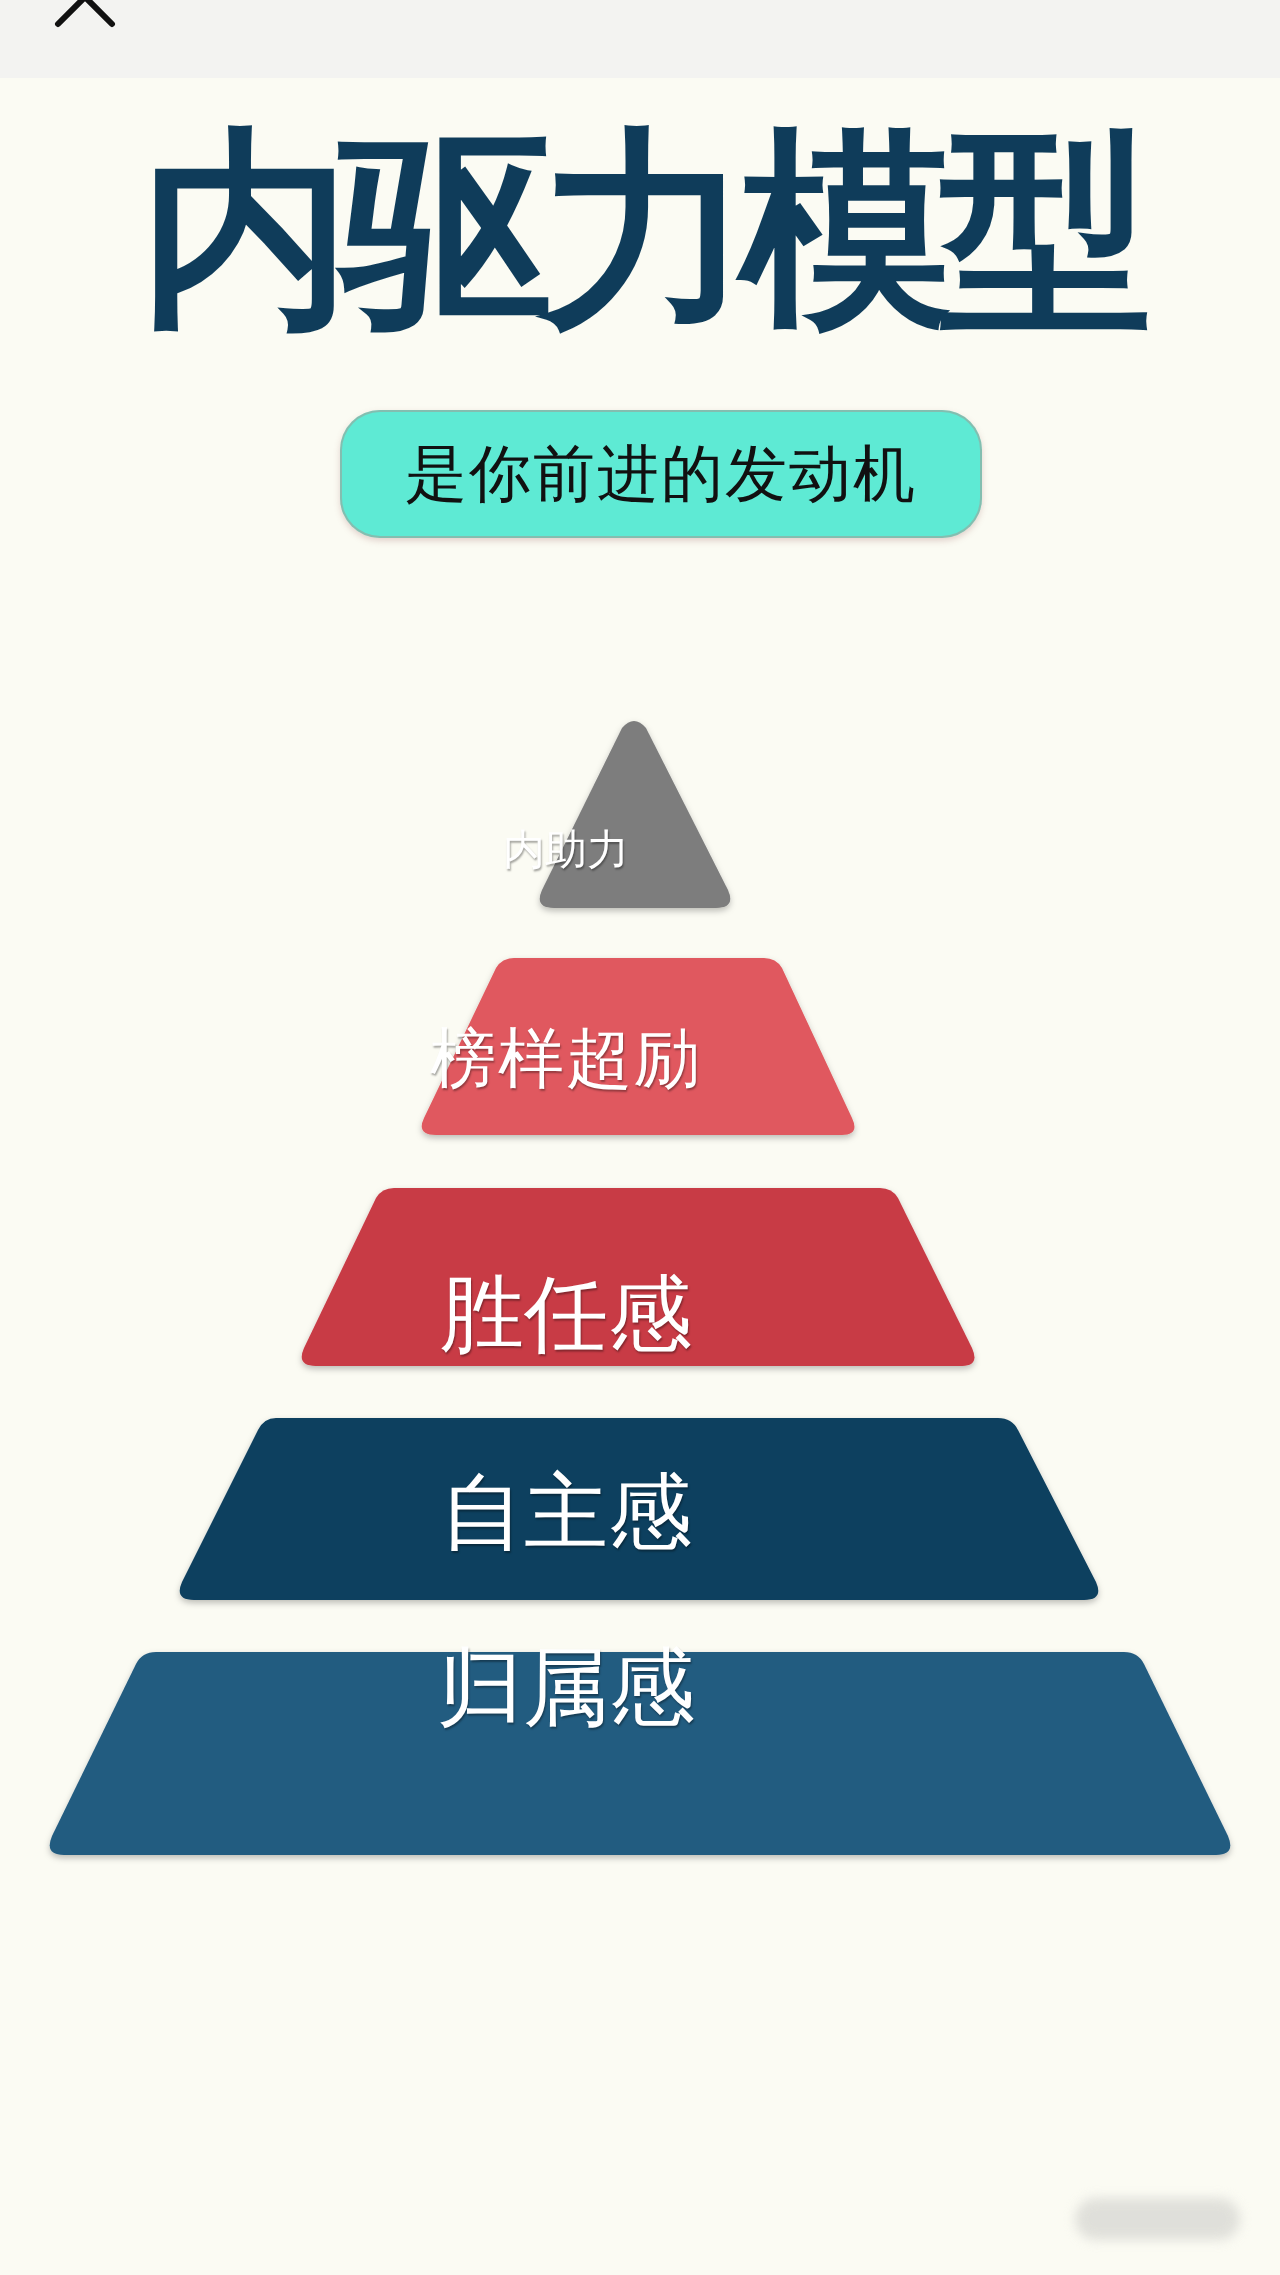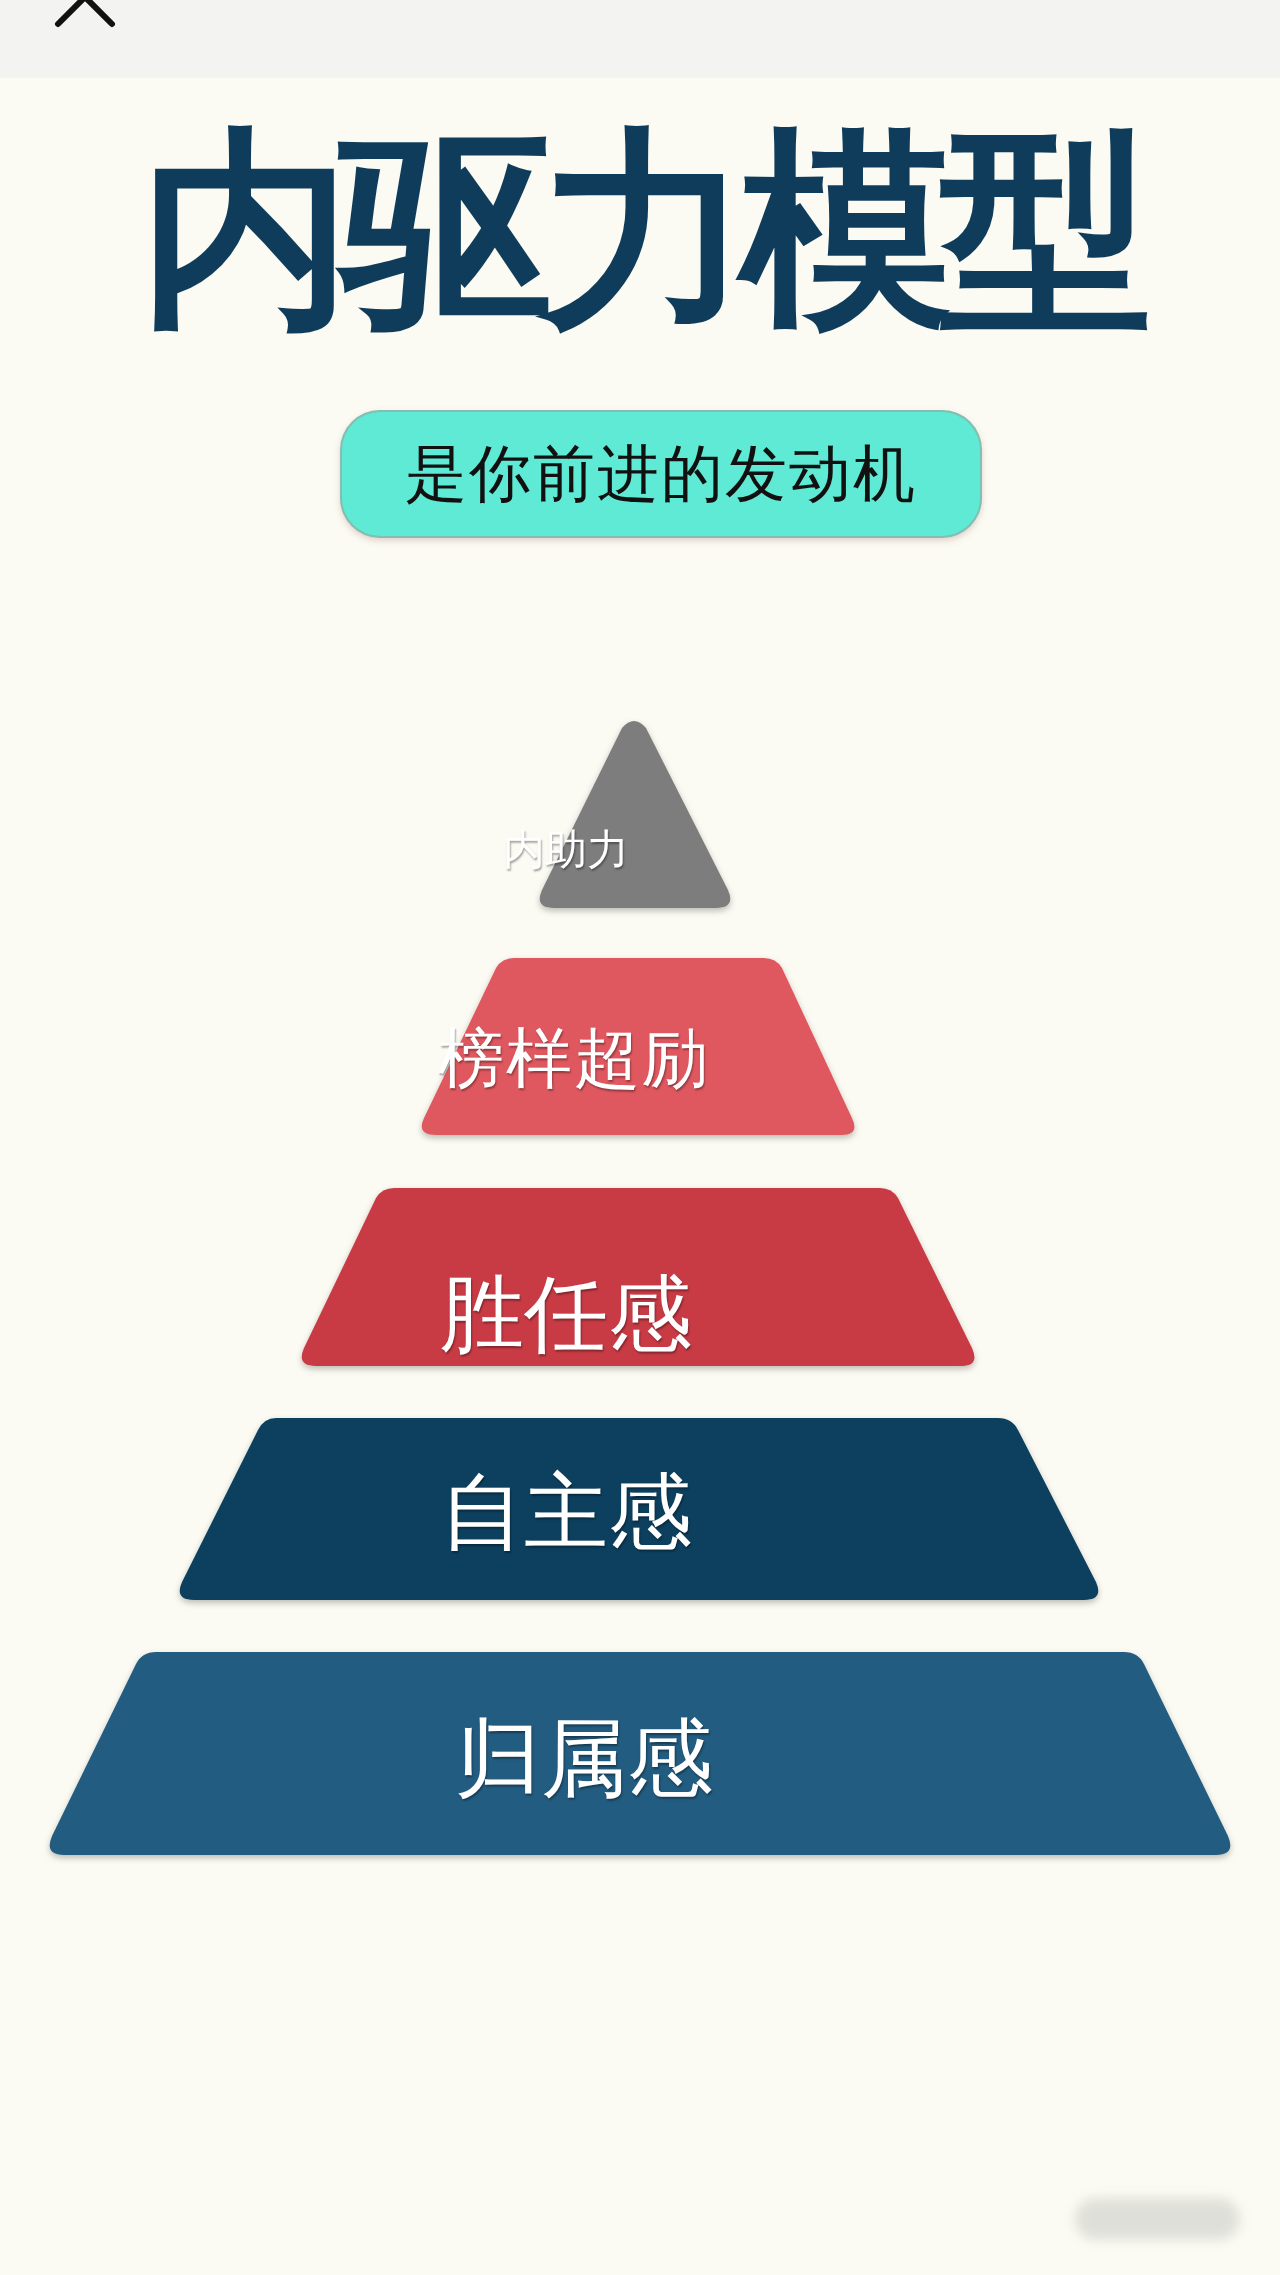--- a/index.html
+++ b/index.html
@@ -106,18 +106,18 @@
   <path d="M 514 958 L 764 958 Q 776 958 782 968 L 852 1118 Q 860 1135 842 1135 L 436 1135 Q 416 1135 424 1118 L 496 968 Q 502 958 514 958 Z" fill="#e0595e" filter="url(#sh)"></path>
 
   <path d="M 394 1188 L 880 1188 Q 892 1188 898 1198 L 972 1348 Q 980 1366 962 1366 L 316 1366 Q 296 1366 304 1348 L 376 1198 Q 382 1188 394 1188 Z" fill="#c83a45" filter="url(#sh)"></path>
 
   <path d="M 276 1418 L 998 1418 Q 1012 1418 1018 1430 L 1096 1582 Q 1104 1600 1084 1600 L 194 1600 Q 174 1600 182 1582 L 258 1430 Q 264 1418 276 1418 Z" fill="#0d3f5e" filter="url(#sh)"></path>
 
   <path d="M 156 1652 L 1124 1652 Q 1138 1652 1144 1664 L 1228 1836 Q 1236 1855 1216 1855 L 64 1855 Q 44 1855 52 1836 L 136 1664 Q 142 1652 156 1652 Z" fill="#245b80" filter="url(#sh)"></path>
 </svg>
 
 <div class="layer-label" style="top:822px; font-size:42px; line-height:56px;">内助力</div>
-<div class="layer-label" style="top:1016px; font-size:66px; line-height:86px; letter-spacing:2px;padding-left:8px;">榜样超励</div>
+<div class="layer-label" style="top:1016px; font-size:66px; line-height:86px; letter-spacing:2px;">榜样超励</div>
 <div class="layer-label" style="top:1260px; font-size:84px; line-height:108px;">胜任感</div>
 <div class="layer-label" style="top:1458px; font-size:84px; line-height:108px;text-align:center;">自主感</div>
-<div class="layer-label" style="top:1703px; font-size:86px; line-height:110px;padding-left:18px;">归属感</div>
+<div class="layer-label" style="top:1632px; font-size:86px; line-height:110px;">归属感</div>
 
 <div class="watermark"></div>
 
 </body></html>

